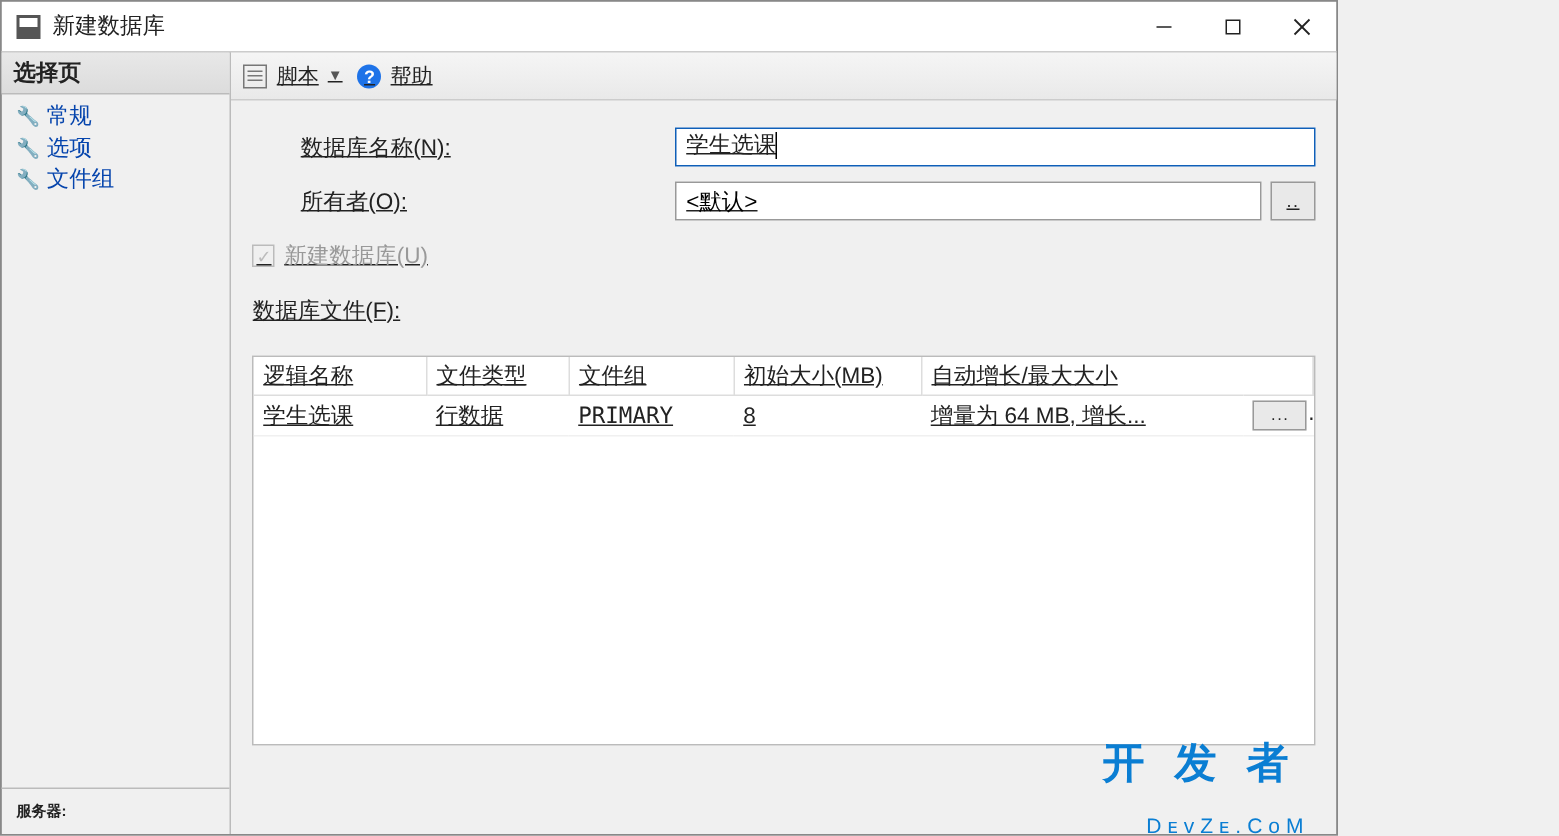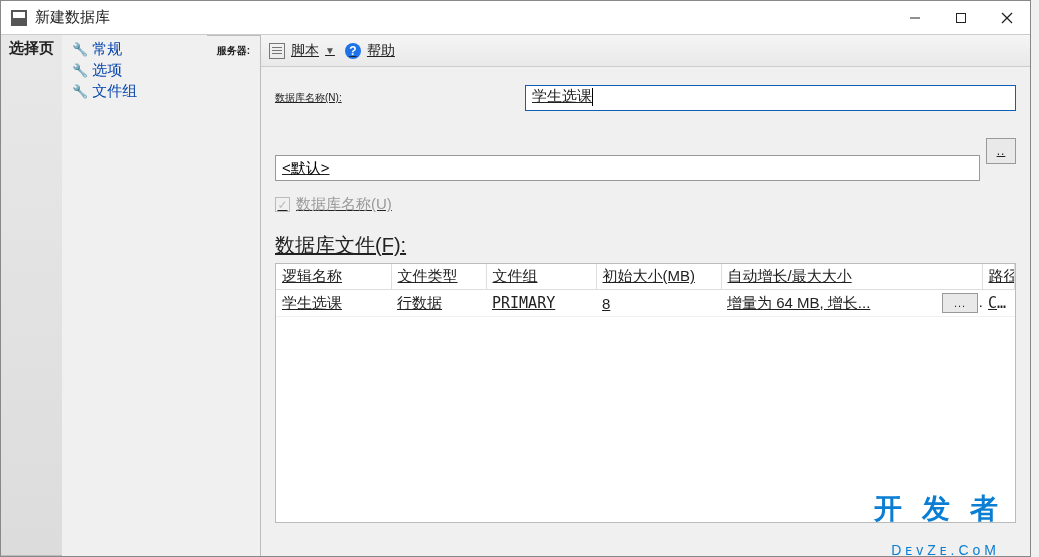--- a/index.html
+++ b/index.html
@@ -1,69 +1,69 @@
 <!DOCTYPE html>
 <html><head>
 <meta charset="utf-8">
 <style>
   * { box-sizing: border-box; margin: 0; padding: 0; }
   html, body { width: 1039px; height: 557px; font-family: "Microsoft YaHei", "SimSun", sans-serif; font-size: 15px; color: #222; background: #f0f0f0; overflow: hidden; }
-  .window { width: 1031px; height: 557px; background: #000000; position: relative; border: 1px solid #888; }
+  .window { width: 892px; height: 557px; background: #000000; position: relative; border: 1px solid #888; }
 
   
   .titlebar { height: 34px; background: #fff; display: flex; align-items: center; padding-left: 10px; border-bottom: 1px solid #ccc; }
   .titlebar .icon { width: 16px; height: 16px; background: #555; margin-right: 8px; position: relative; }
   .titlebar .icon::before { content: ""; position: absolute; left: 2px; top: 2px; right: 2px; bottom: 8px; background: #fff; }
   .titlebar .title { flex: 1; font-size: 15px; }
   .winbtns { display: flex; height: 100%; }
   .winbtn { width: 46px; height: 100%; display: flex; align-items: center; justify-content: center; font-size: 14px; }
 
   
   .body { display: flex; height: calc(100% - 34px); }
 
   
-  .sidebar { width: 260px; background: #f0f0f0; border-right: 1px solid #bbb; display: flex; flex-direction: row; }
+  .sidebar { width: 260px; background: #f0f0f0; border-right: 1px solid #bbb; display: flex; flex-direction: column; }
   .sidepanel-head { background: linear-gradient(#e8e8e8,#dcdcdc); border-bottom: 1px solid #bbb; padding: 4px 8px; font-weight: bold; font-size: 15px; }
   .sidelist { padding: 4px 0; flex: 0 0 auto; }
   .sideitem { display: flex; align-items: center; padding: 1px 10px; cursor: default; font-size: 15px; color: #0645ad; }
   .sideitem .wrench { margin-right: 4px; color: #555; font-size: 13px; }
   .sidespacer { flex: 1; }
   .sideconn { border-top: 1px solid #bbb; }
   .connbody { padding: 8px 10px; font-size: 10px; font-weight: bold; }
 
   
   .main { flex: 1; display: flex; flex-direction: column; background: #f0f0f0; text-decoration: underline; }
   .toolbar { height: 32px; background: linear-gradient(#f5f5f5,#e9e9e9); border-bottom: 1px solid #ccc; display: flex; align-items: center; padding: 0 8px; gap: 6px; font-size: 14px; }
   .tb-icon { width: 16px; height: 16px; display: inline-block; }
   .tb-script-icon { border: 1px solid #777; position: relative; }
   .tb-script-icon::after { content: ""; position: absolute; left: 2px; right: 2px; top: 3px; height: 1px; background: #777; box-shadow: 0 3px 0 #777, 0 6px 0 #777; }
   .dropdown-arrow { font-size: 10px; color: #555; }
   .help-circle { width: 16px; height: 16px; border-radius: 50%; background: #1e73e8; color: #fff; font-size: 12px; font-weight: bold; display: flex; align-items: center; justify-content: center; margin-left: 4px; }
 
   .content { flex: 1; padding: 18px 14px 8px 14px; overflow: hidden; }
   .form-row { display: flex; align-items: center; margin-bottom: 10px; }
-  .form-label { width: 250px; font-size: 10px; }
+  .form-label { width: 250px; font-size: 15px; margin-left: 32px; }
   .form-input { flex: 1; height: 26px; border: 1px solid #0f5fb8; padding: 1px 6px; font-size: 15px; background: #fff; }
-  .form-input.owner { border: 1px solid #999; margin-top: 34px; }
+  .form-input.owner { border: 1px solid #999; }
   .browse-btn { width: 30px; height: 26px; margin-left: 6px; background: #e9e9e9; border: 1px solid #999; display: flex; align-items: center; justify-content: center; font-size: 12px; letter-spacing: 1px; cursor: pointer; }
   .checkbox-row { display: flex; align-items: center; margin: 14px 0 18px 0; color: #999; }
   .checkbox-row .cb { width: 15px; height: 15px; border: 1px solid #bbb; margin-right: 6px; display: flex; align-items: center; justify-content: center; color: #bbb; font-size: 12px; }
 
-  .files-label { font-size: 20px; margin-bottom: 4px; }
+  .files-label { font-size: 15px; margin-bottom: 20px; }
   .grid { border: 1px solid #bbb; background: #fff; font-size: 15px; height: 260px; overflow: hidden; }
   .grid table { width: 100%; border-collapse: collapse; table-layout: fixed; padding-left: 43px; }
   .grid th { text-align: left; font-weight: normal; background: #fff; border-right: 1px solid #ddd; border-bottom: 1px solid #ddd; padding: 3px 6px; white-space: nowrap; overflow: hidden; }
   .grid td { padding: 3px 6px; border-bottom: 1px solid #f0f0f0; white-space: nowrap; overflow: hidden; text-overflow: ellipsis; }
   .grid td.mono { font-family: Consolas, monospace; }
   .cell-btn { width: 36px; height: 20px; background: #e9e9e9; border: 1px solid #999; font-size: 11px; letter-spacing: 1px; display: inline-flex; align-items: center; justify-content: center; cursor: pointer; }
 
   .cursor-caret { display: inline-block; width: 1px; height: 18px; background: #000; vertical-align: middle; }
 
   .watermark { position: absolute; right: 12px; bottom: 28px; font-size: 28px; letter-spacing: 20px; color: #0a7ed3; font-weight: bold; pointer-events: none; }
-  .watermark-sub { position: absolute; right: 30px; bottom: -2px; font-size: 14px; letter-spacing: 4px; color: #0a7ed3; font-family: Arial, sans-serif; pointer-events: none; }
+  .watermark-sub { position: absolute; right: 18px; bottom: -2px; font-size: 14px; letter-spacing: 4px; color: #0a7ed3; font-family: Arial, sans-serif; pointer-events: none; }
 </style>
 </head>
 <body>
 
 <div class="window">
 
   <div class="titlebar">
     <span class="icon"></span>
     <span class="title">新建数据库</span>
     <div class="winbtns">
@@ -123,27 +123,28 @@
       <div class="content">
 
         <div class="form-row">
           <span class="form-label">数据库名称(N):</span>
           <div class="form-input">
             <span>学生选课</span><span class="cursor-caret"></span>
           </div>
         </div>
 
         <div class="form-row">
+          <span class="form-label">所有者(O):</span>
           <input class="form-input owner" value="&lt;默认&gt;" style="">
           <div class="browse-btn">..</div>
         </div>
 
         <div class="checkbox-row">
           <span class="cb">✓</span>
-          <span>数据库名称(U)</span>
+          <span>新建数据库(U)</span>
         </div>
 
         <div class="files-label">数据库文件(F):</div>
 
         <div class="grid">
           <table>
             <colgroup>
               <col style="width:115px">
                 <col style="width:95px">
                 <col style="width:110px">

